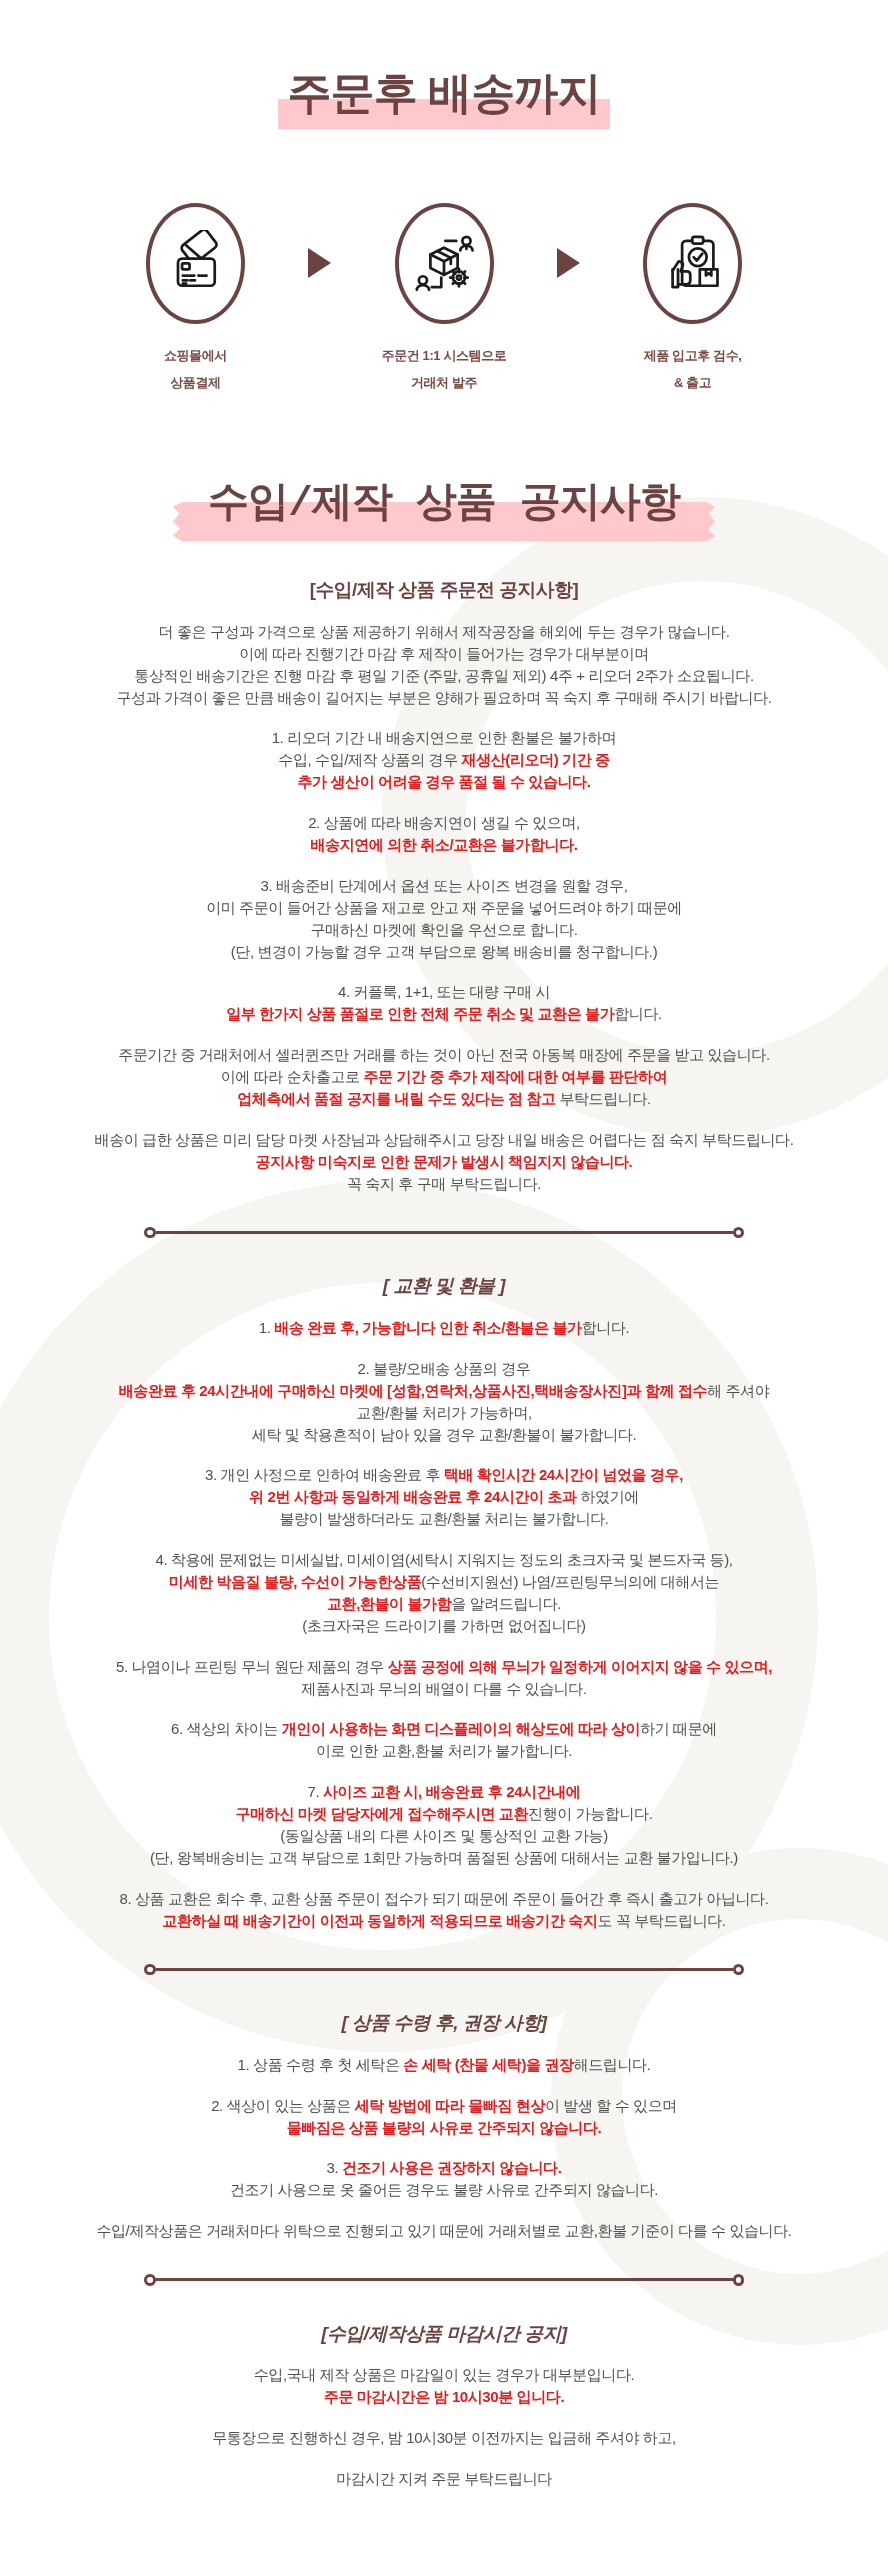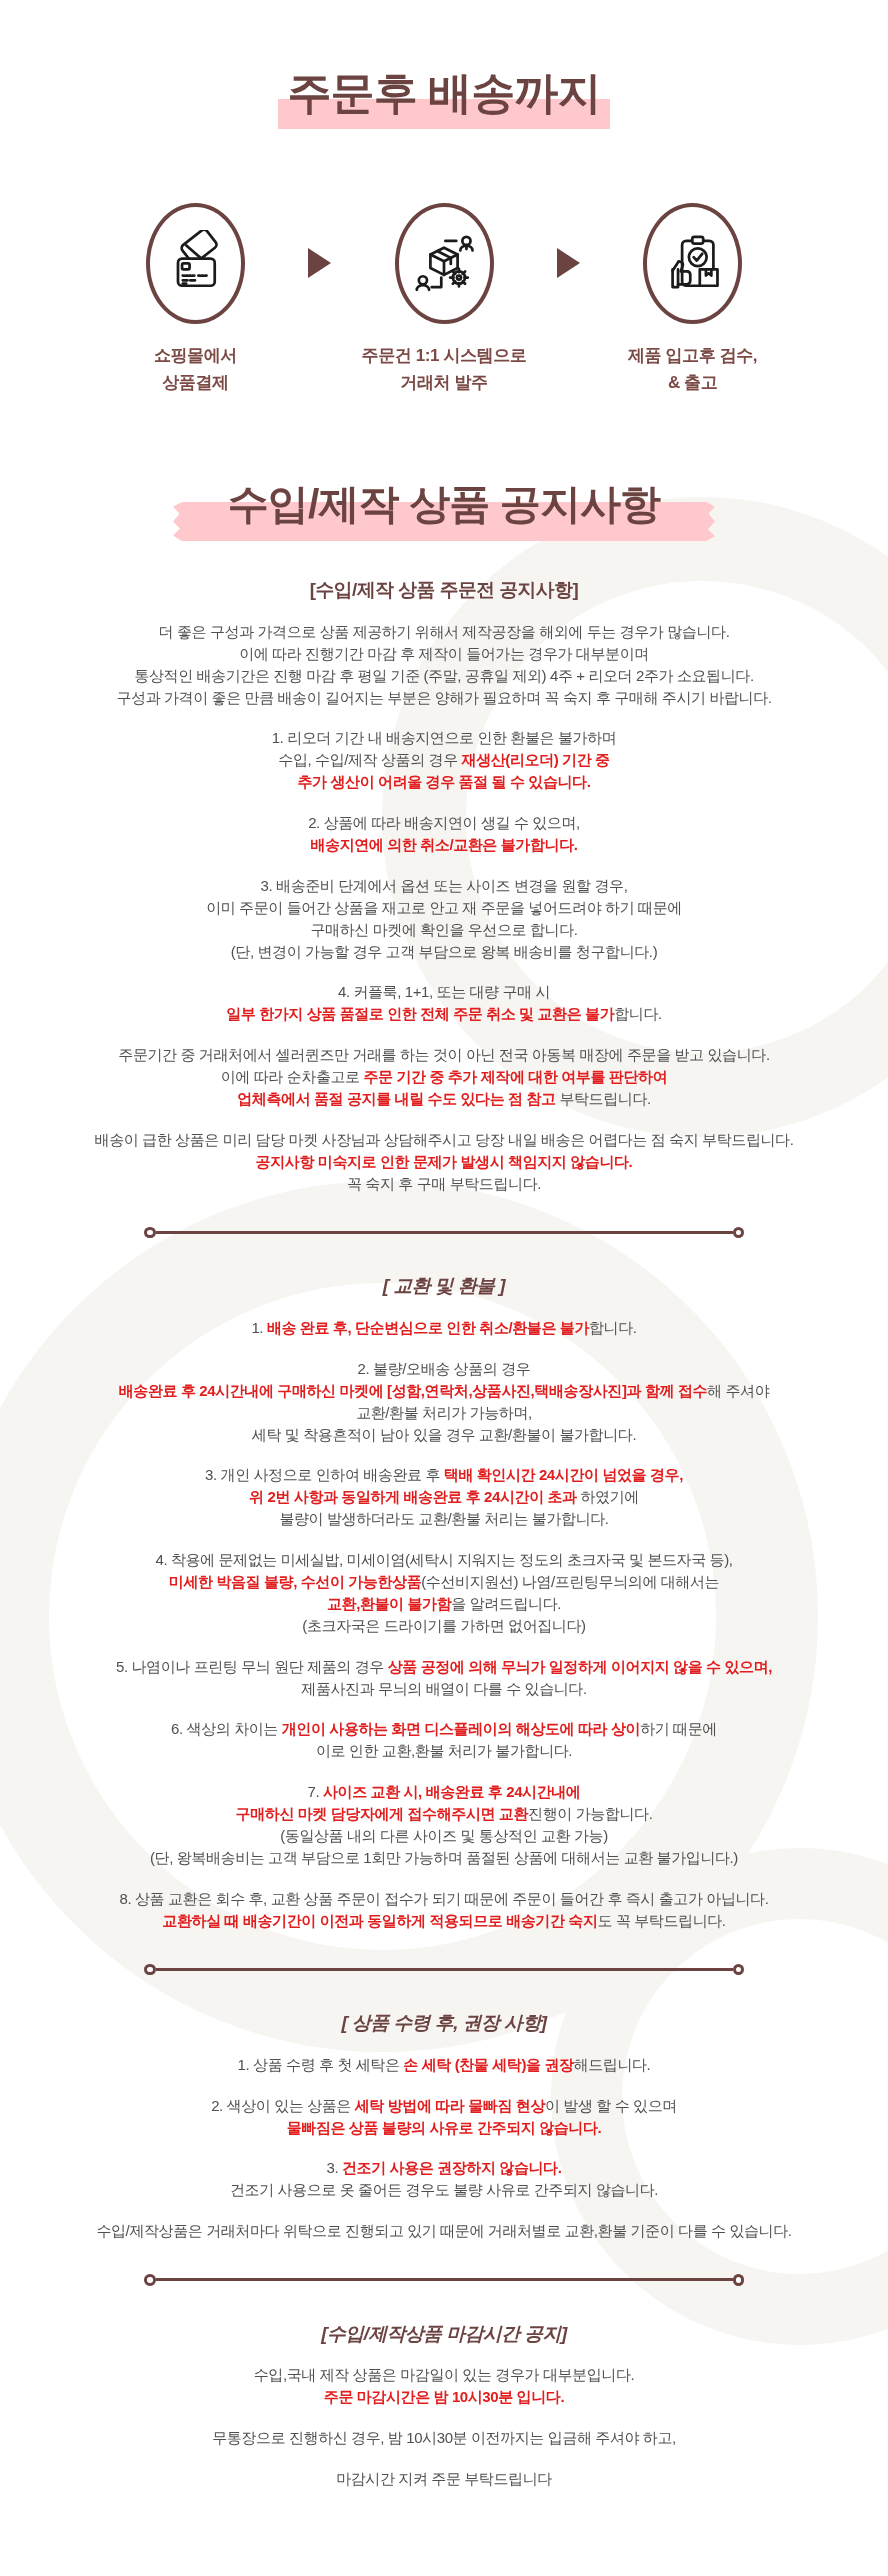--- a/index.html
+++ b/index.html
@@ -29,30 +29,30 @@
     background-image:linear-gradient(to bottom,transparent 50%,var(--pink) 50%);
     padding:0 9px 11.5px 9px;
   }
 
   
   .steps{margin-top:84px;display:flex;justify-content:center;align-items:flex-start;}
   .step{width:222px;}
   .oval{width:99px;height:121px;border:4.4px solid var(--brown);border-radius:50%;margin:0 auto;
         display:flex;align-items:center;justify-content:center;background:#fff;}
   .oval svg{width:68px;height:68px;}
-  .step-label{margin-top:18px;color:var(--label-brown);font-size:17px;font-weight:700;line-height:27px;letter-spacing:-0.4px;}
+  .step-label{margin-top:18px;color:var(--label-brown);font-size:13px;font-weight:700;line-height:27px;letter-spacing:-0.4px;}
   .arrow{width:0;height:0;border-top:15px solid transparent;border-bottom:15px solid transparent;
          border-left:23px solid var(--brown);margin:45px 1.8px 0 1.8px;}
 
   
   .title2-row{margin-top:84px;}
   .title2-wrap{position:relative;display:inline-block;}
   .tape{position:absolute;left:50%;transform:translateX(-50%);top:22px;width:542px;height:39px;background:var(--pink);z-index:0;
     clip-path:polygon(1.6% 0%,98.4% 0%,100% 12%,98.8% 30%,100% 50%,98.7% 70%,100% 88%,98.4% 100%,1.6% 100%,0% 86%,1.3% 68%,0% 50%,1.2% 30%,0% 12%);}
-  .title2{position:relative;z-index:1;margin:0;font-size:41px;line-height:49px;font-weight:800;letter-spacing:-0.9px;color:var(--brown);}
+  .title2{position:relative;z-index:1;margin:0;font-size:41px;line-height:49px;font-weight:800;letter-spacing:-0.9px;color:var(--brown);font-family:Liberation Mono, monospace;}
 
   
   .sec-header{font-size:18.7px;line-height:24px;font-weight:700;color:var(--brown);letter-spacing:-0.4px;margin:0;}
   .mt-first{margin-top:49px;}
   .mt-after-div{margin-top:36px;font-style:italic;}
   .tblock{margin-top:18.7px;}
   .tblock.big{}
   .tline{font-size:15px;line-height:22px;letter-spacing:-0.4px;color:var(--gray);white-space:nowrap;}
   .seg-g{color:var(--gray);}
   .seg-r{color:var(--red);font-weight:700;}
@@ -197,21 +197,21 @@
   <div class="divider">
     <span class="dot"></span>
     <span class="line"></span>
     <span class="dot"></span>
   </div>
 
   <section>
     <h3 class="sec-header mt-after-div">[ 교환 및 환불 ]</h3>
     <div>
         <div class="tblock">
-          <div class="tline"><span class="seg-g">1. </span><span class="seg-r">배송 완료 후, 단순변심으로 인한 취소/환불은 불가</span><span class="seg-g">합니다.</span></div>
+          <div class="tline"><span class="seg-g">1. </span><span class="seg-r">배송 완료 후, 가능합니다 인한 취소/환불은 불가</span><span class="seg-g">합니다.</span></div>
         </div>
         <div class="tblock">
           <div class="tline"><span class="seg-g">2. 불량/오배송 상품의 경우</span></div>
           <div class="tline"><span class="seg-r">배송완료 후 24시간내에 구매하신 마켓에 [성함,연락처,상품사진,택배송장사진]과 함께 접수</span><span class="seg-g">해 주셔야</span></div>
           <div class="tline"><span class="seg-g">교환/환불 처리가 가능하며,</span></div>
           <div class="tline"><span class="seg-g">세탁 및 착용흔적이 남아 있을 경우 교환/환불이 불가합니다.</span></div>
         </div>
         <div class="tblock">
           <div class="tline"><span class="seg-g">3. 개인 사정으로 인하여 배송완료 후 </span><span class="seg-r">택배 확인시간 24시간이 넘었을 경우,</span></div>
           <div class="tline"><span class="seg-r">위 2번 사항과 동일하게 배송완료 후 24시간이 초과</span><span class="seg-g"> 하였기에</span></div>

